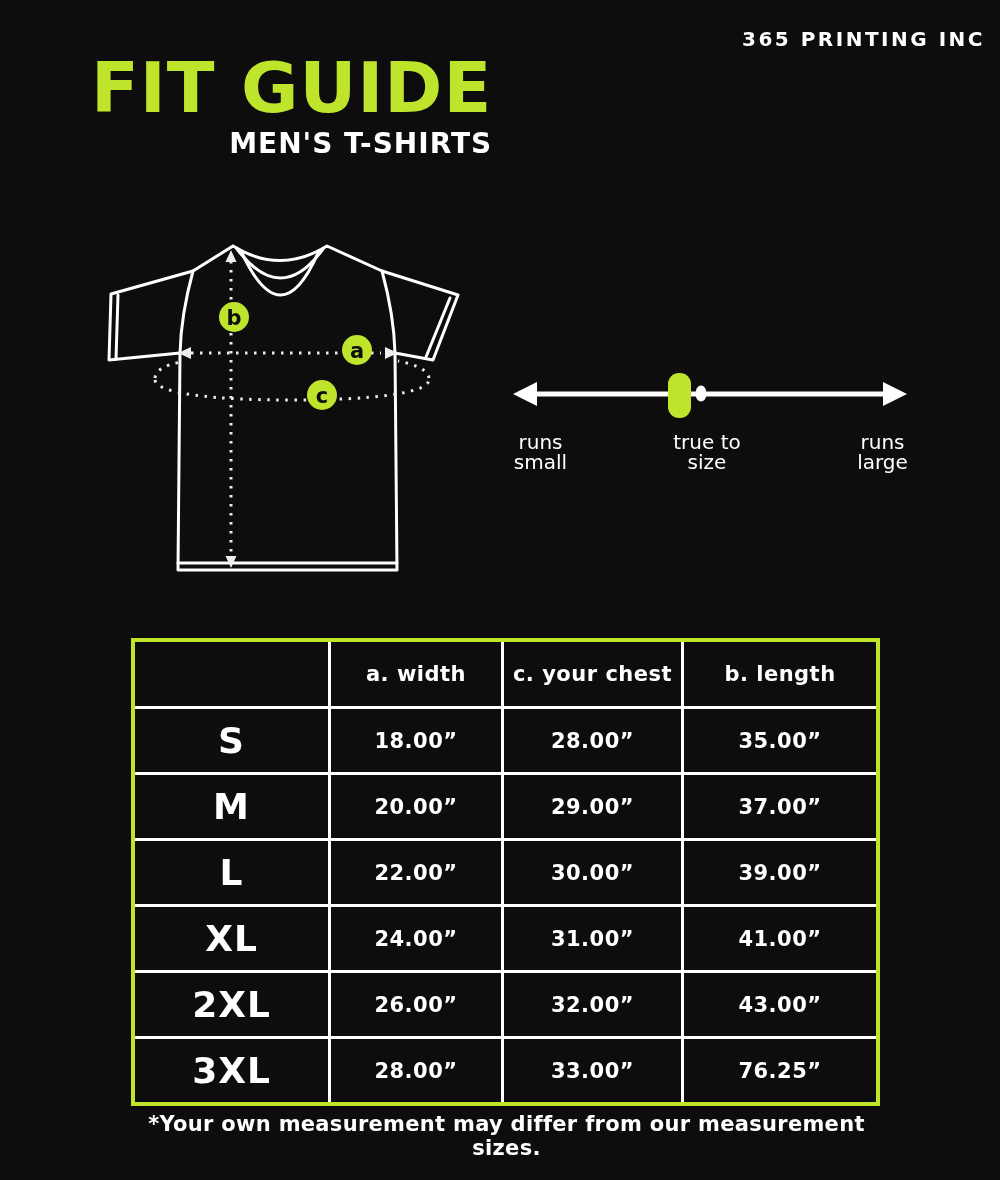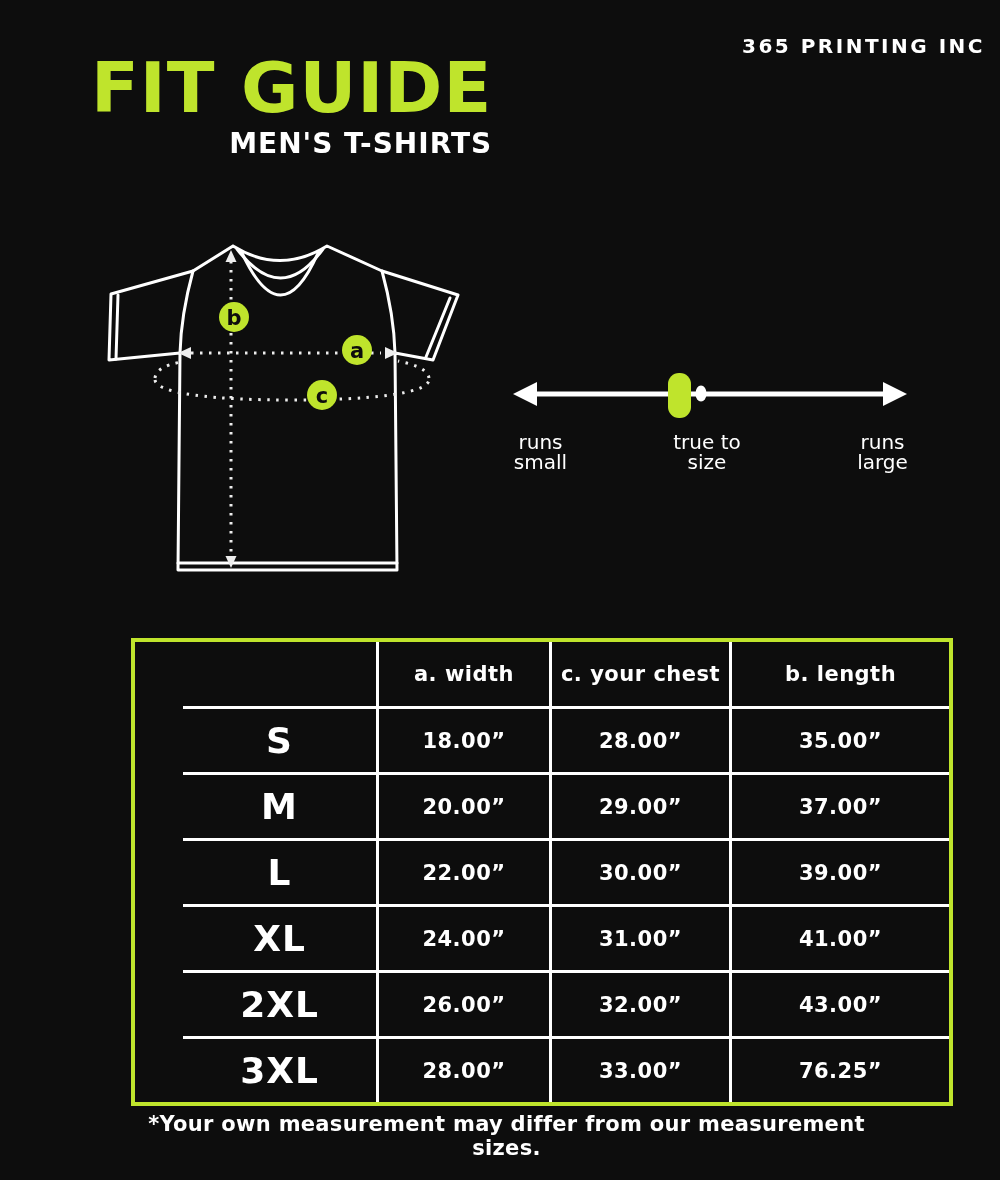--- a/index.html
+++ b/index.html
@@ -13,21 +13,21 @@
     position:relative;
     background:var(--bg);
     color:var(--fg);
     font-family:"DejaVu Sans","Liberation Sans",sans-serif;
     overflow:hidden;
   }
   .abs{position:absolute;}
 
   
   .brand{
-    top:34px; right:15px;
+    top:27px; right:15px;
     font-size:20px; font-weight:bold; letter-spacing:2.5px;
     color:var(--fg);
   }
 
   
   .title-block{ left:60px; top:52px; display:inline-block; }
   .page-title{
     font-size:70px; font-weight:bold; line-height:1.05;
     letter-spacing:1px; color:var(--accent); white-space:nowrap;margin-left:31px;
   }
@@ -58,24 +58,23 @@
     position:absolute; top:0;
     font-size:20px; font-weight:normal; line-height:1.0;
     text-align:center; white-space:pre-line;
   }
   .scale-label.left{ left:-12px; width:95px; }
   .scale-label.center{ left:152px; width:100px; }
   .scale-label.right{ left:330px; width:95px; }
 
   
   .size-table{
-    left:131px; top:638px; width:822px;
+    left:131px; top:638px; width:749px;
     border:4px solid var(--accent);
     background:var(--bg);
-    padding-left:48px;
   }
   .t-row{
     display:grid;
     grid-template-columns:196px 173px 180px auto;
     border-bottom:3px solid #ffffff;
   }
   .t-row:last-child{ border-bottom:none;text-align:center; }
   .t-cell{
     border-right:3px solid #ffffff;
     display:flex; align-items:center; justify-content:center;

